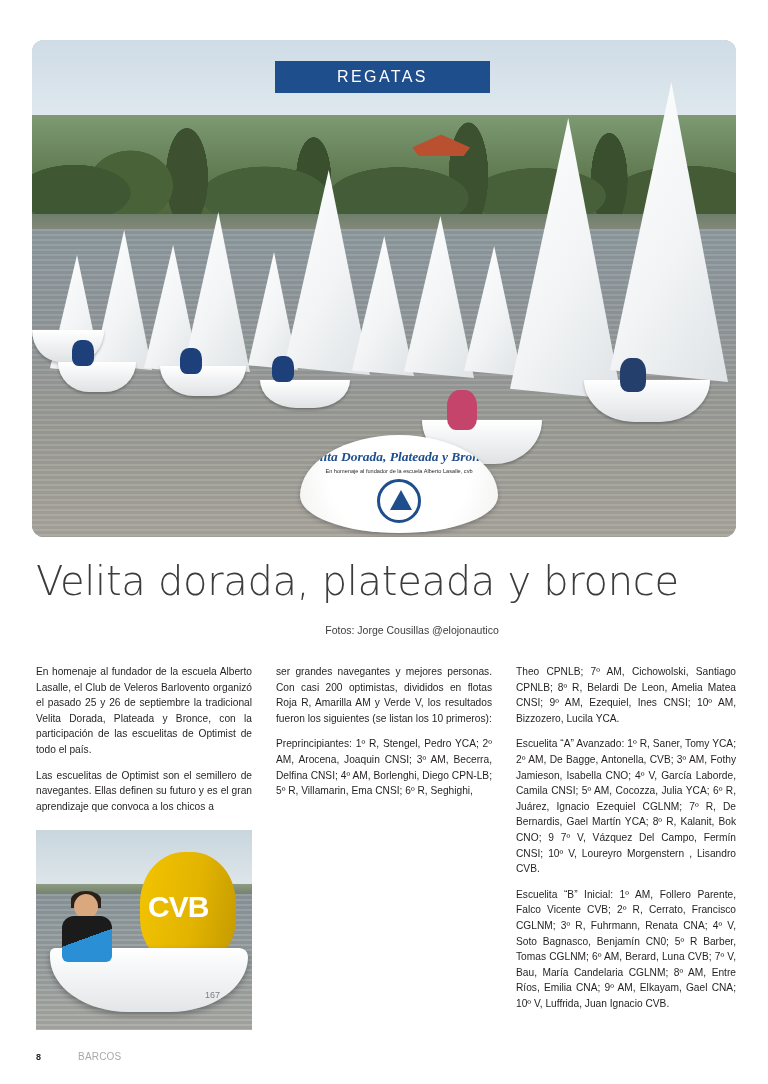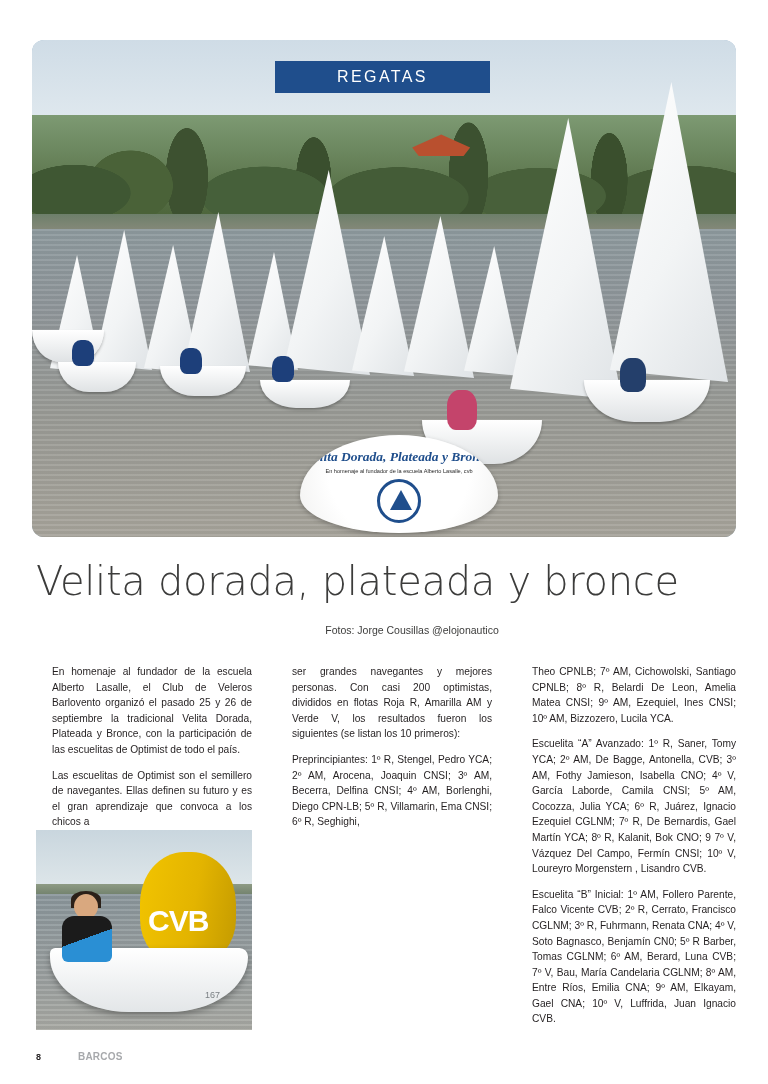--- a/index.html
+++ b/index.html
@@ -155,21 +155,21 @@
 
   
   .col {
     position: absolute;
     top: 664px;
     font-size: 10.2px;
     line-height: 15.6px;
     color: #231f20;
     text-align: justify;
   }
-  .col p { margin: 0 0 10px 16px; }
+  .col p { margin: 0 0 10px 0; }
   .col-1 { left: 36px; width: 216px; }
   .col-2 { left: 276px; width: 216px; }
   .col-3 { left: 516px; width: 220px; }
 
   
   .photo2 {
     position: absolute;
     left: 36px; top: 830px;
     width: 216px; height: 200px;
     overflow: hidden;
@@ -197,21 +197,20 @@
     left: 104px; top: 22px;
     width: 96px; height: 112px;
     background: linear-gradient(100deg, #f2c400 0%, #e3b400 55%, #c39a00 100%);
     border-radius: 46% 46% 40% 40%;
   }
   .buoy .cvb {
     position: absolute; left: 8px; top: 38px;
     font-size: 30px; font-weight: bold; color: #ffffff;
     font-family: "Liberation Sans", sans-serif;
     letter-spacing: -1px;
-    margin-top: 14px;
   }
   .boat2 {
     position: absolute;
     left: 14px; top: 118px; width: 198px; height: 64px;
     background: linear-gradient(#ffffff, #e3e6e8);
     border-radius: 6px 10px 46% 46%/6px 10px 100% 100%;
     box-shadow: 0 3px 6px rgba(0,0,0,0.3);
   }
   .boat2 .num {
     position: absolute; right: 28px; bottom: 12px;
@@ -225,21 +224,21 @@
   .kid .body { position:absolute; left:4px; top:22px; width:50px; height:46px; border-radius:12px 12px 6px 6px;
                 background: linear-gradient(160deg,#1b1b1b 0 48%, #2a8fd4 48% 100%); }
 
   
   .footer {
     position: absolute;
     left: 36px; bottom: 22px;
     display: flex; align-items: baseline; gap: 3px;
   }
   .footer .pg { font-size: 9px; font-weight: bold; color: #231f20; }
-  .footer .mag { font-size: 10px; font-weight: bold; color: #a7a9ac; letter-spacing: 0.2px; padding-left: 34px; }
+  .footer .mag { font-size: 10px; font-weight: normal; color: #a7a9ac; letter-spacing: 0.2px; padding-left: 34px; }
 </style>
 </head>
 <body>
 
 <div class="hero">
   <div class="sky"></div>
   <div class="treeline"></div>
   <div class="roof"></div>
   <div class="shore"></div>
   <div class="water"></div>

